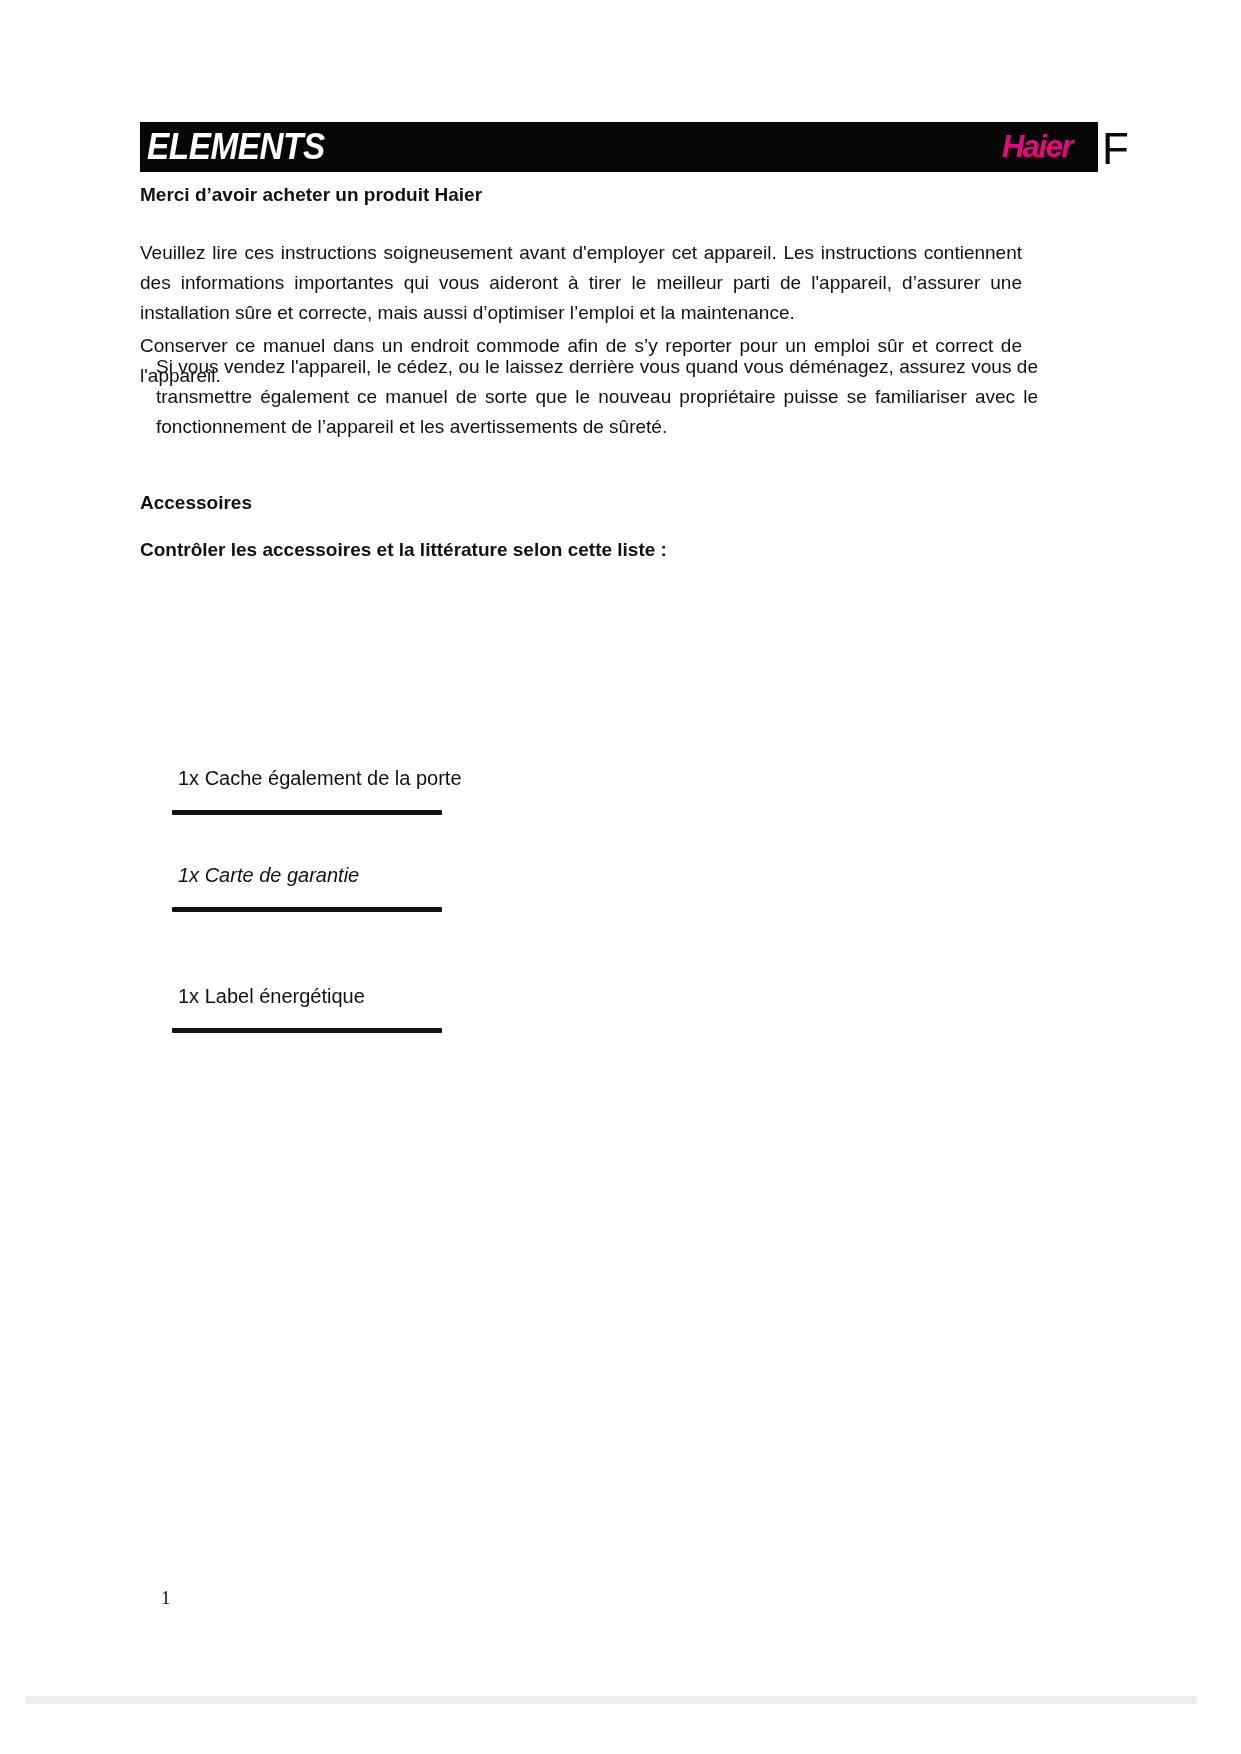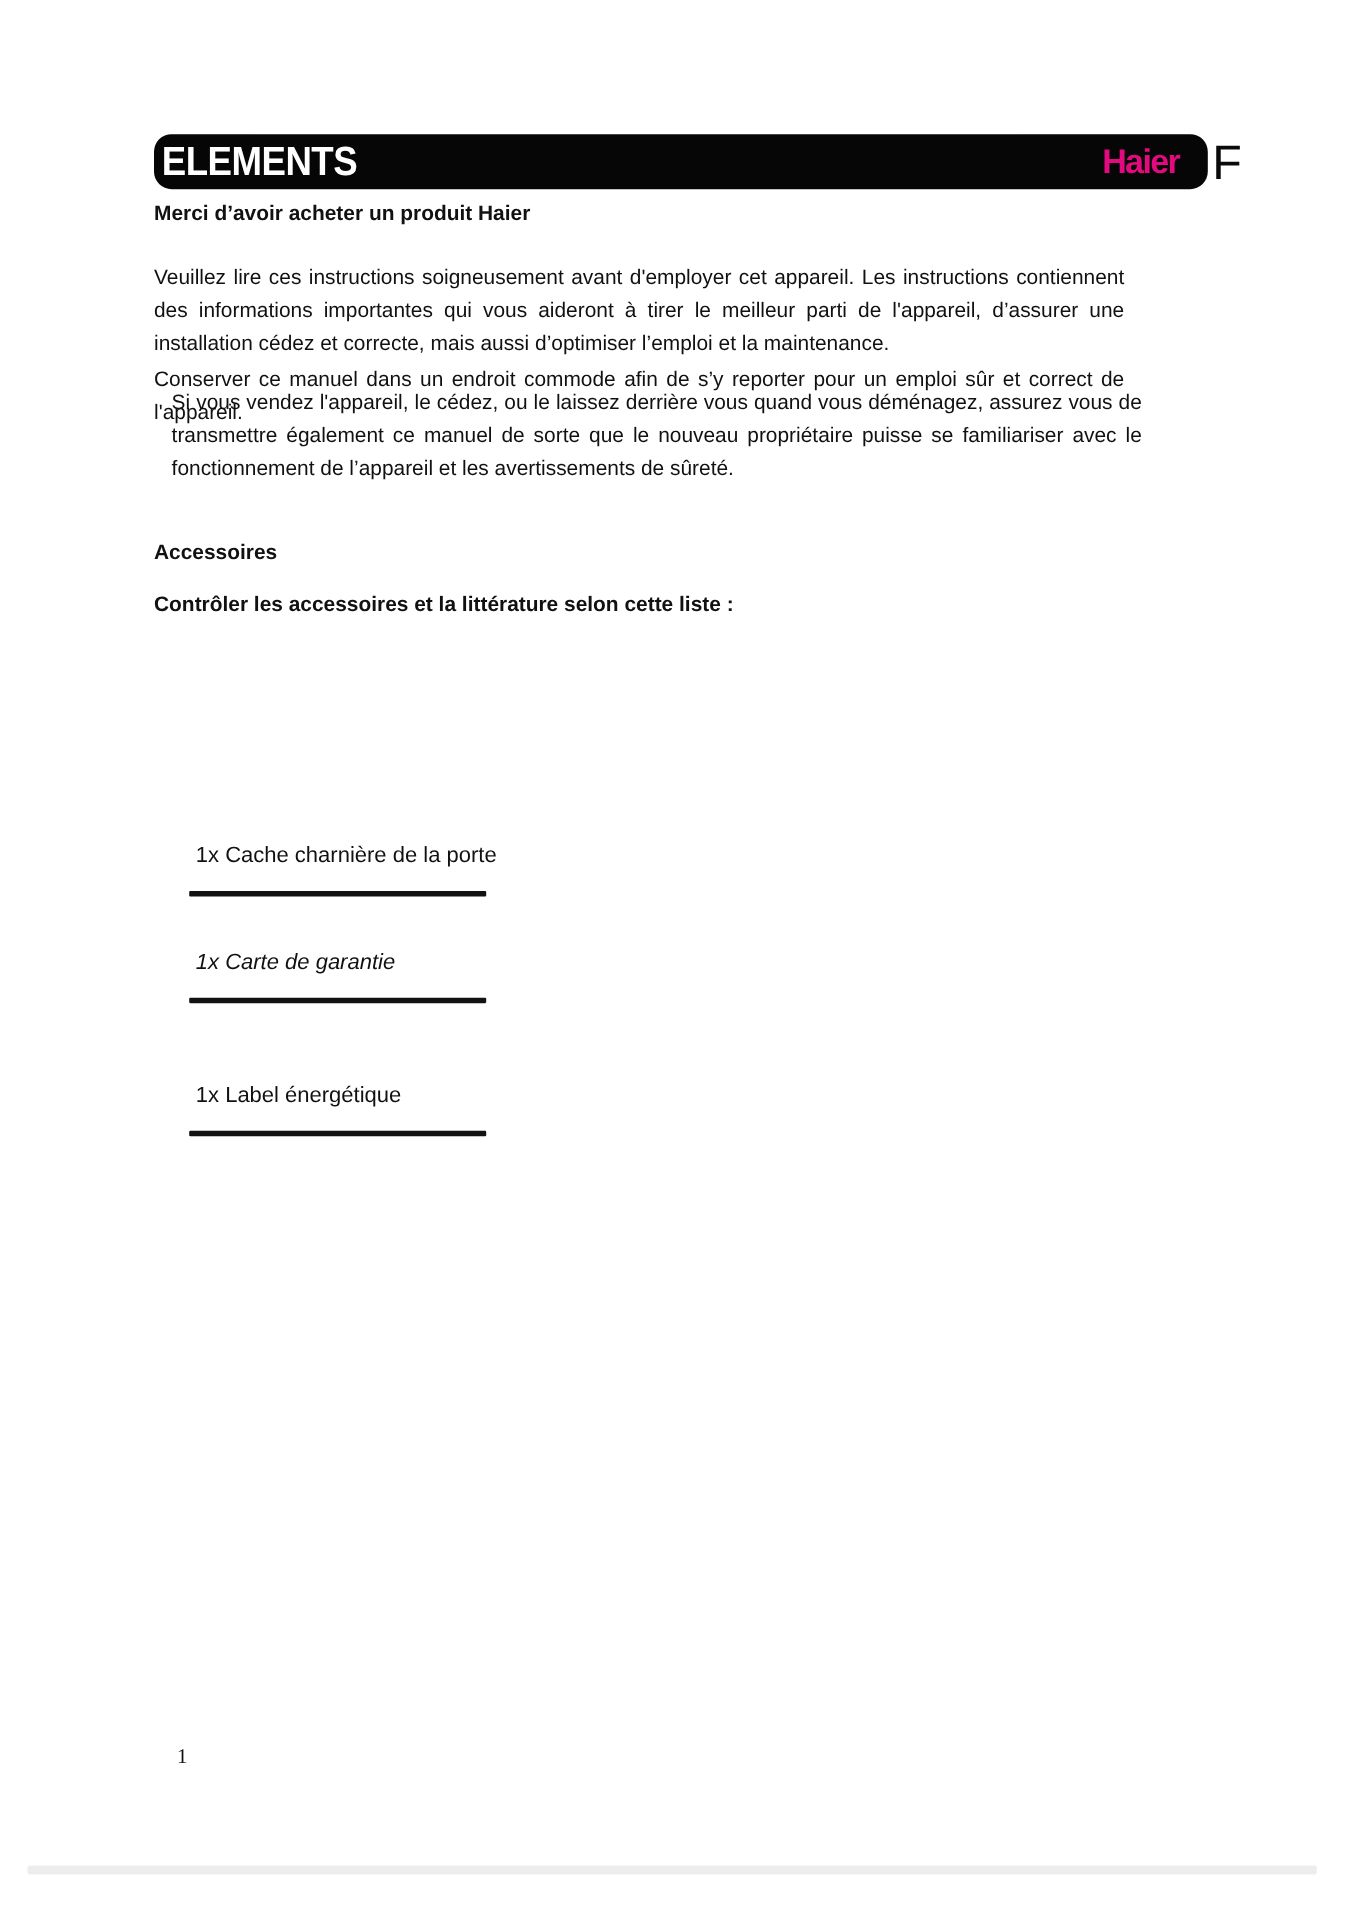--- a/index.html
+++ b/index.html
@@ -18,24 +18,25 @@
   }
 
   
   .header-bar {
     position: absolute;
     left: 140px;
     top: 122px;
     width: 958px;
     height: 50px;
     background: #060606;
-    border-radius: 16px;
+    border-radius: 0;
     display: flex;
     align-items: center;
     justify-content: space-between;
+    font-style: italic;
   }
   .header-title {
     display: inline-block;
     margin-left: 7px;
     font-size: 37px;
     font-weight: 700;
     color: #ffffff;
     letter-spacing: -0.5px;
     transform: scaleX(0.9);
     transform-origin: left center;
@@ -155,33 +156,33 @@
 <div class="page">
 
   <div class="header-bar">
     <span class="header-title">ELEMENTS</span>
     <span class="brand-logo">Haier</span>
   </div>
   <span class="language-marker">F</span>
 
   <div class="thanks-line">Merci d’avoir acheter un produit Haier</div>
 
-  <p class="body-paragraph p1">Veuillez lire ces instructions soigneusement avant d'employer cet appareil. Les instructions contiennent des informations importantes qui vous aideront à tirer le meilleur parti de l'appareil, d’assurer une installation cédez et correcte, mais aussi d’optimiser l’emploi et la maintenance.</p>
+  <p class="body-paragraph p1">Veuillez lire ces instructions soigneusement avant d'employer cet appareil. Les instructions contiennent des informations importantes qui vous aideront à tirer le meilleur parti de l'appareil, d’assurer une installation sûre et correcte, mais aussi d’optimiser l’emploi et la maintenance.</p>
 
   <p class="body-paragraph p2">Conserver ce manuel dans un endroit commode afin de s’y reporter pour un emploi sûr et correct de l'appareil.</p>
 
   <p class="body-paragraph p3">Si vous vendez l'appareil, le cédez, ou le laissez derrière vous quand vous déménagez, assurez vous de transmettre également ce manuel de sorte que le nouveau propriétaire puisse se familiariser avec le fonctionnement de l’appareil et les avertissements de sûreté.</p>
 
   <div class="section-heading">Accessoires</div>
 
   <div class="list-intro">Contrôler les accessoires et la littérature selon cette liste :</div>
 
 
   <div class="accessory-item item-2">
-    <span class="accessory-label">1x Cache charnière de la porte</span>
+    <span class="accessory-label">1x Cache également de la porte</span>
     <div class="accessory-underline"></div>
   </div>
 
   <div class="accessory-item item-3">
     <span class="accessory-label">1x Carte de garantie</span>
     <div class="accessory-underline"></div>
   </div>
 
   <div class="accessory-item item-4">
     <span class="accessory-label">1x Label énergétique</span>

